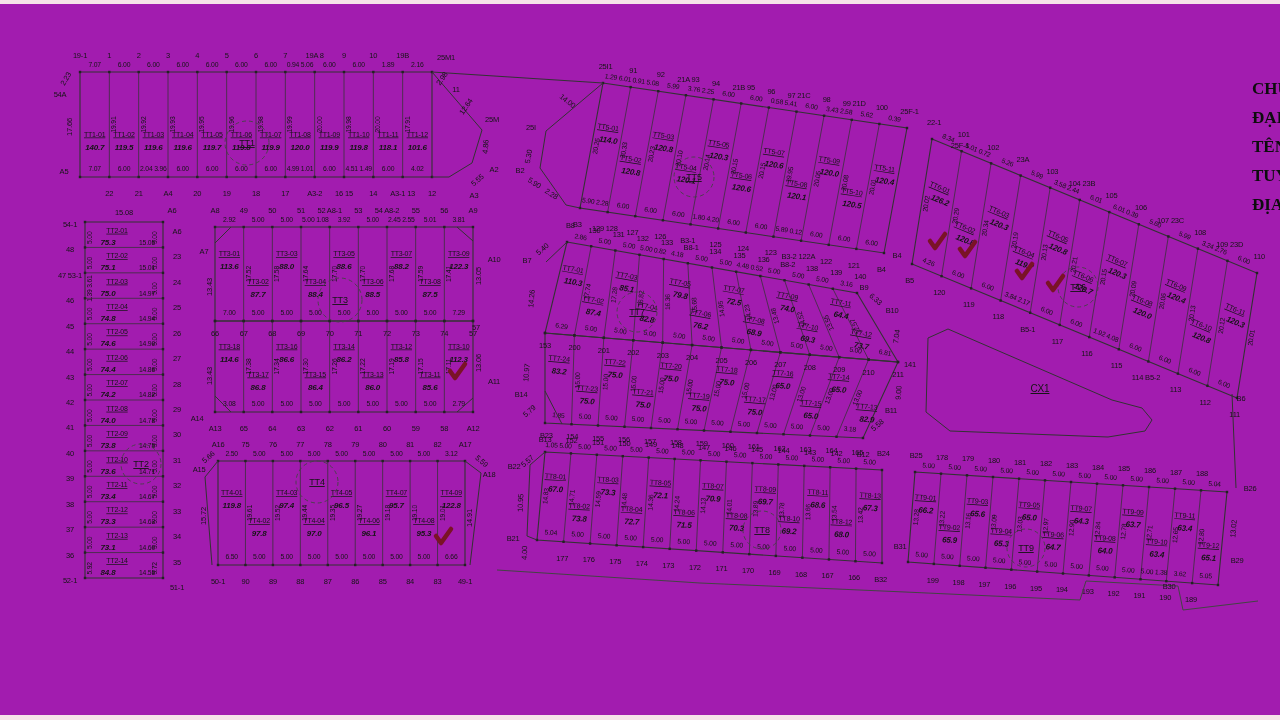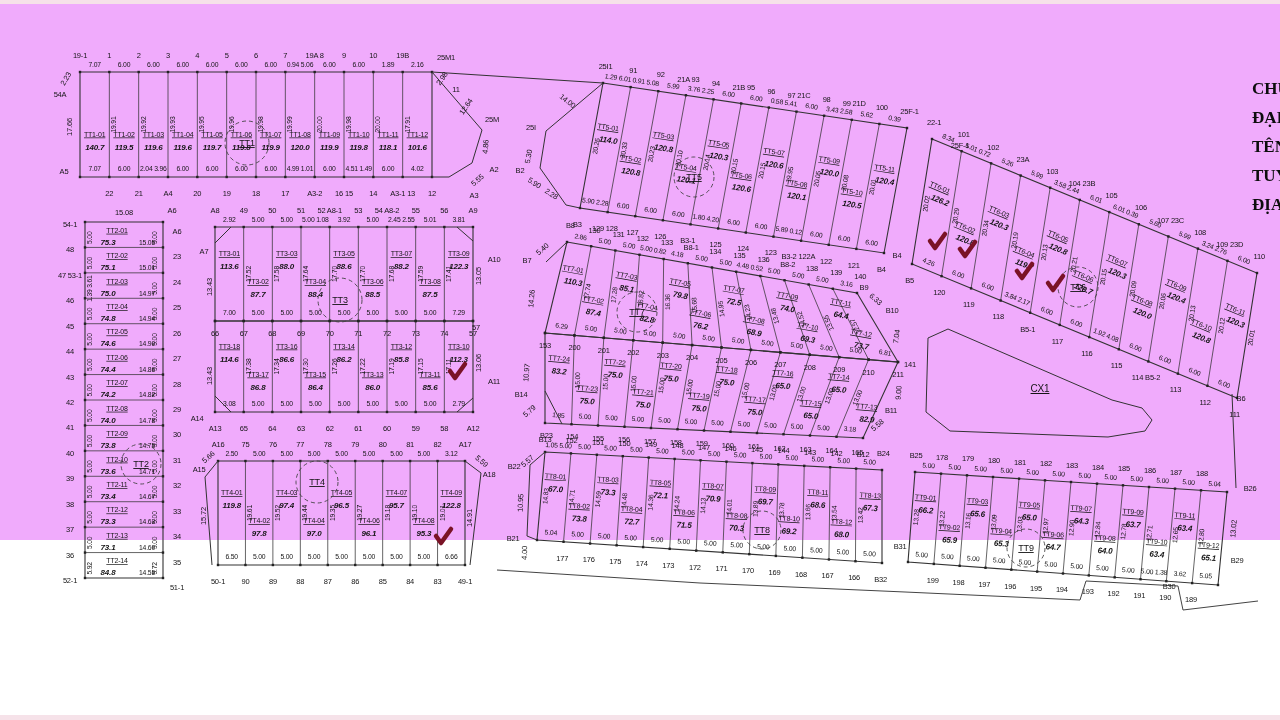--- a/index.html
+++ b/index.html
@@ -1,17 +1,17 @@
 <!DOCTYPE html>
 <html><head>
 <meta charset="utf-8">
 <style>
   html,body{margin:0;padding:0;background:#ffffff;width:1280px;height:720px;overflow:hidden}
   body{font-family:"Liberation Sans",sans-serif}
-  #stage{position:relative;width:1280px;height:540px;background:#f0abfc}
+  #stage{position:relative;width:1280px;height:720px;background:#a21caf}
   svg{position:absolute;left:0;top:0}
   svg text{font-family:"Liberation Sans",sans-serif;fill:#151515;letter-spacing:-0.2px}
   .titleblock{position:absolute;left:1252px;top:74px;width:80px;color:#0d0d0d;
     font-family:"Liberation Serif",serif;font-weight:bold;font-size:17px;line-height:29px;white-space:nowrap}
   .edge{position:absolute;left:0;width:1280px;background:#f6e2e9}
   .edge.top{top:0;height:4px}
   .edge.bottom{top:715px;height:5px}
 </style>
 </head>
 <body>

